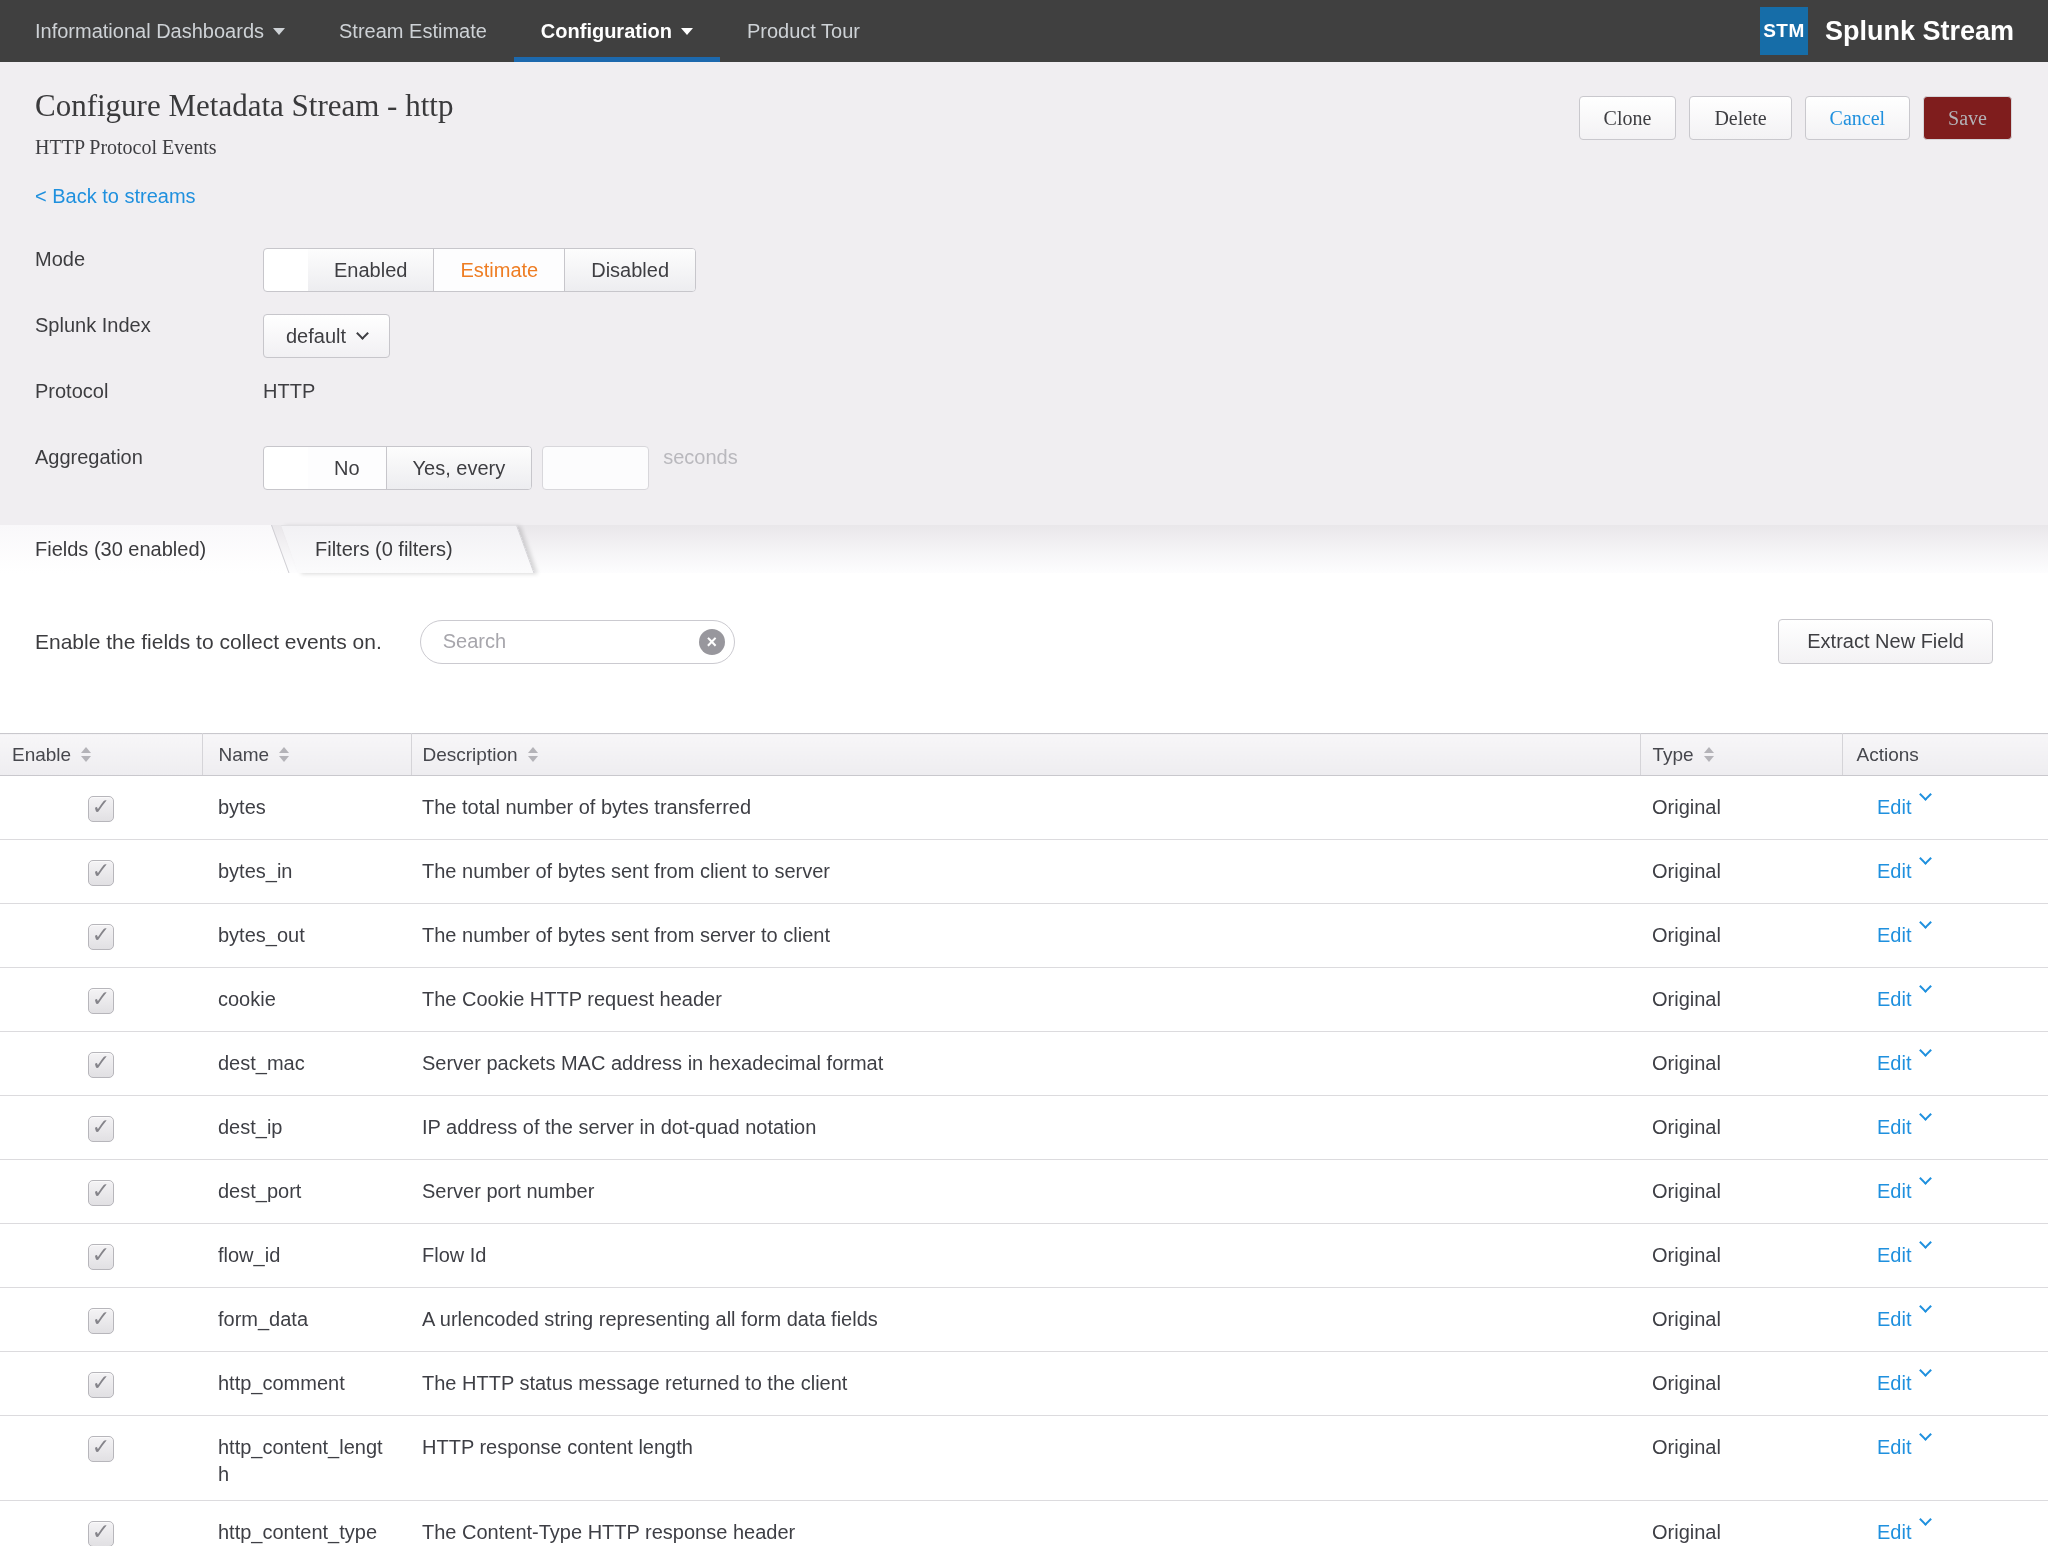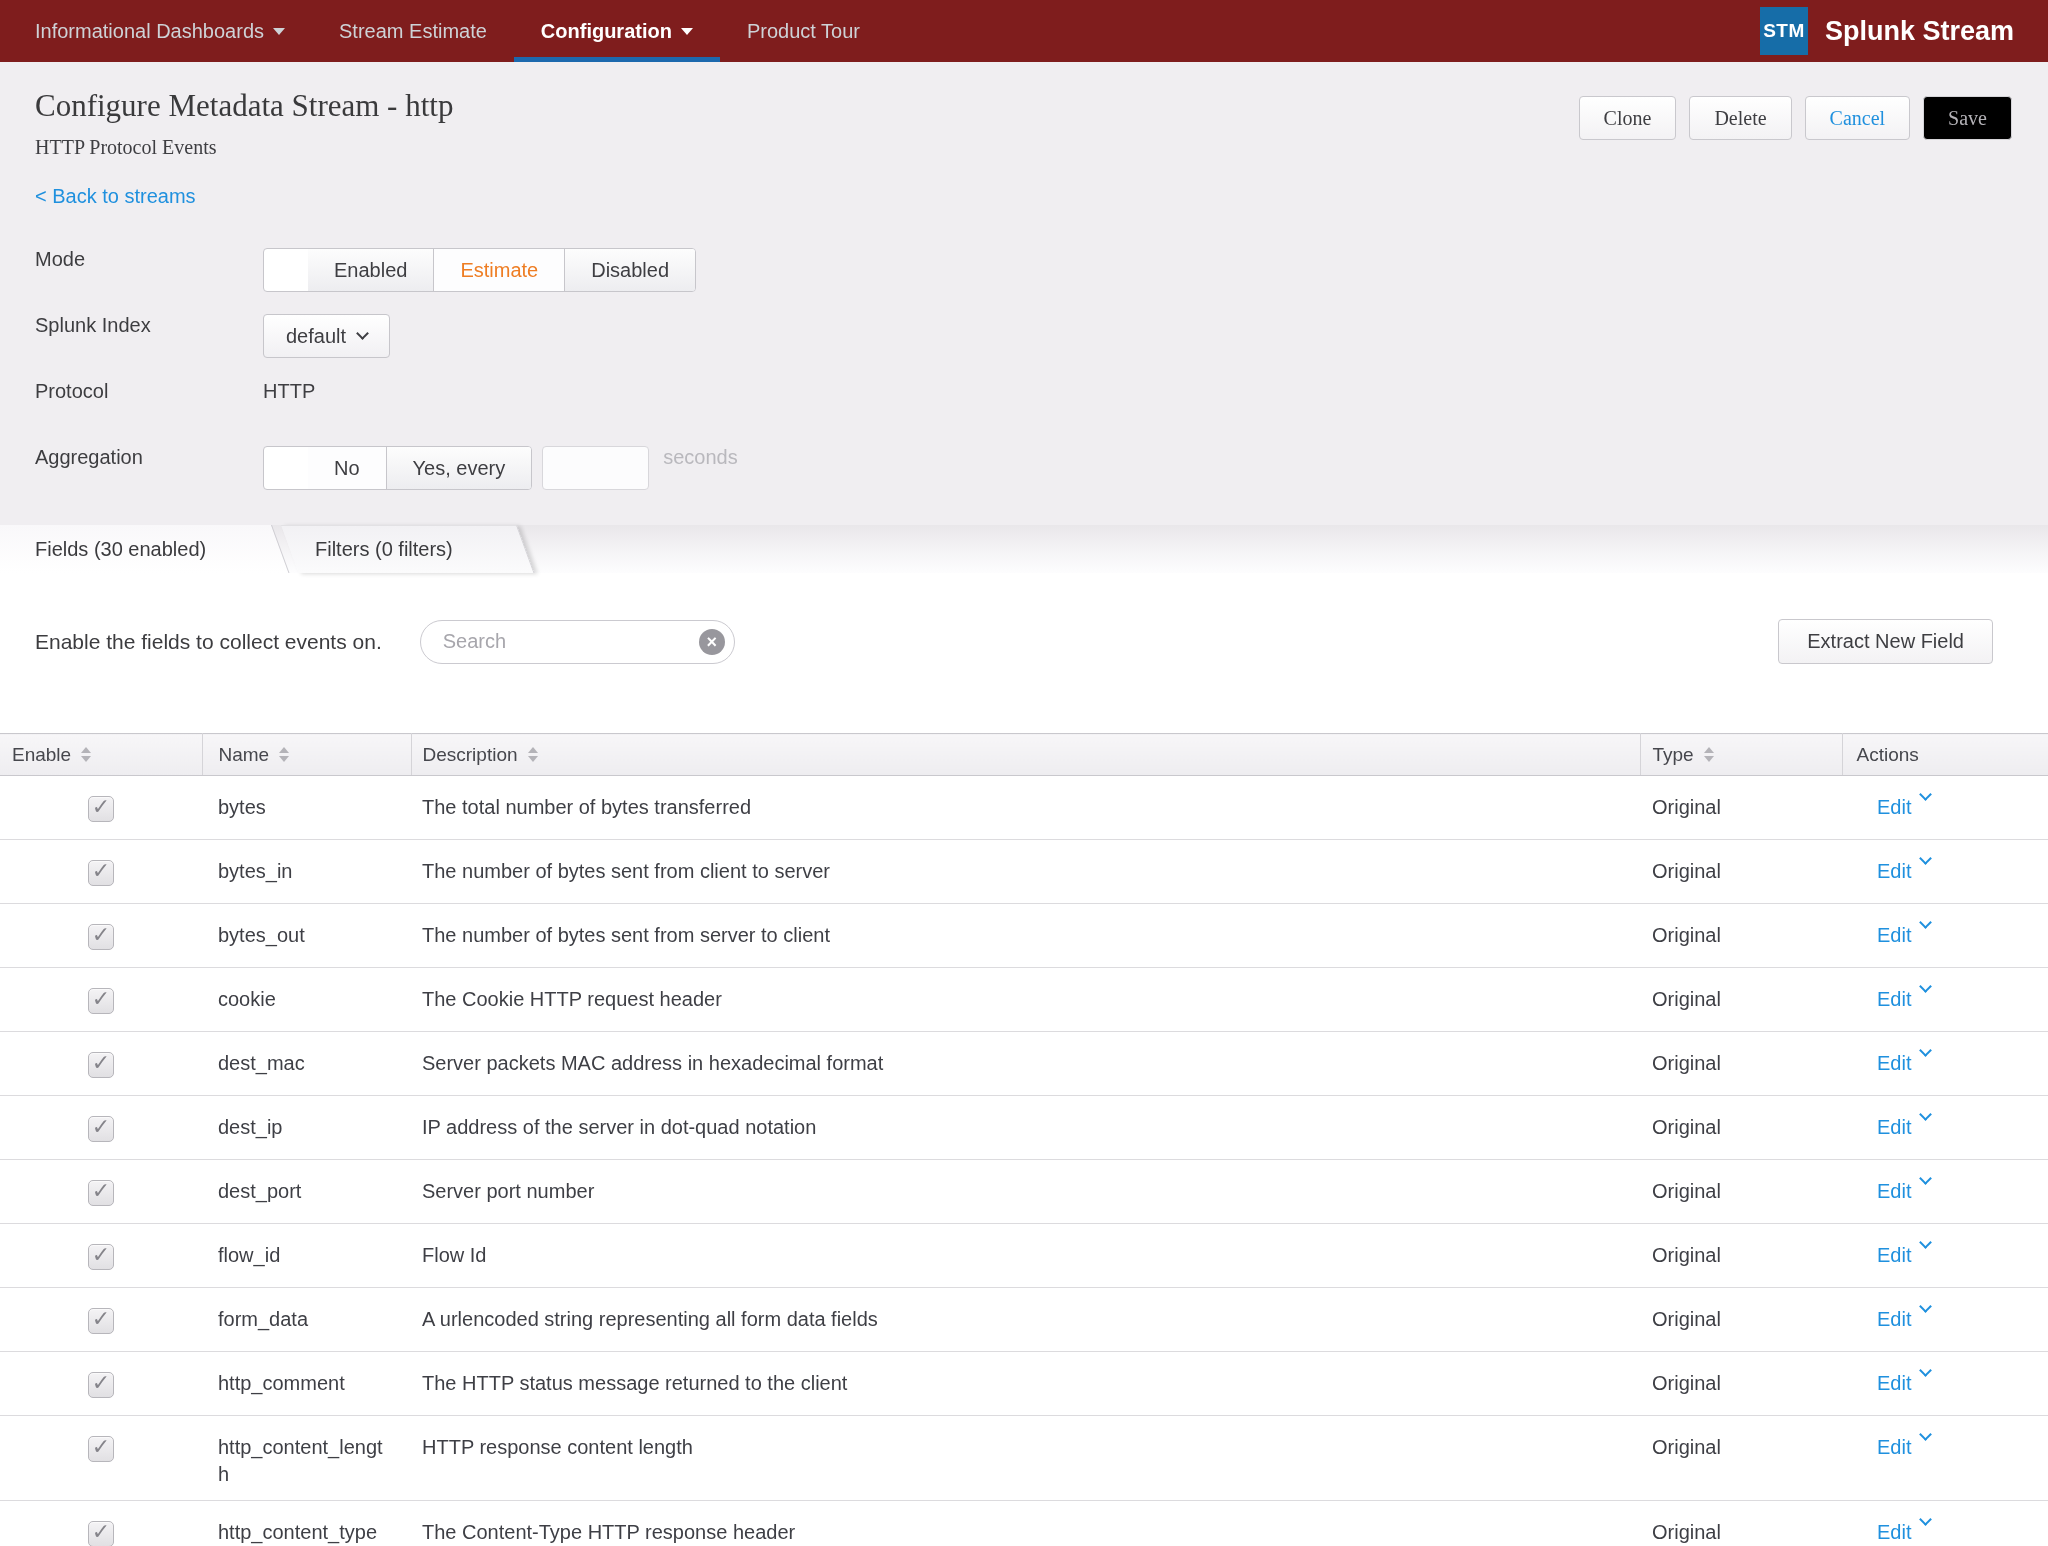--- a/index.html
+++ b/index.html
@@ -7,21 +7,21 @@
   html, body { margin: 0; padding: 0; }
   body {
     width: 2048px; height: 1546px; overflow: hidden;
     background: #ffffff;
     font-family: "Liberation Sans", "DejaVu Sans", sans-serif;
     color: #3e3f45;
   }
 
   
   .topnav {
-    height: 62px; background: #7f1d1d;
+    height: 62px; background: #404040;
     display: flex; align-items: stretch; justify-content: space-between;
   }
   .nav-items { display: flex; margin-left: 8px; }
   .nav-item {
     display: flex; align-items: center; padding: 0 27px;
     font-size: 20px; color: #ced2d6; cursor: pointer; position: relative;
     white-space: nowrap;
   }
   .nav-item.active { color: #ffffff; font-weight: 700; }
   .nav-item.active::after {
@@ -54,21 +54,21 @@
   .btn {
     height: 44px; padding: 0 24px; border: 1px solid #c9c8cd; border-radius: 4px;
     background: linear-gradient(#ffffff, #f3f2f4);
     font-size: 20px; color: #3e3e42; font-family: inherit;
     display: flex; align-items: center; justify-content: center; cursor: pointer;
     white-space: nowrap;
   }
   .btn + .btn { margin-left: 13px; }
   .btn-cancel { color: #1f90de; }
   .btn-save {
-    margin-left: 25px; background: #000000; color: #b3b1b6;
+    margin-left: 25px; background: #7f1d1d; color: #b3b1b6;
     border-color: #d6d5d9; cursor: default;
   }
   .back-link {
     display: inline-block; margin: 26px 0 0 35px; font-size: 20px;
     color: #1f90de; text-decoration: none; cursor: pointer;
   }
 
   .form { margin: 40px 0 0 35px; }
   .form-row { display: flex; align-items: flex-start; margin-bottom: 22px; min-height: 44px; }
   .form-row:last-child { margin-bottom: 0; }

